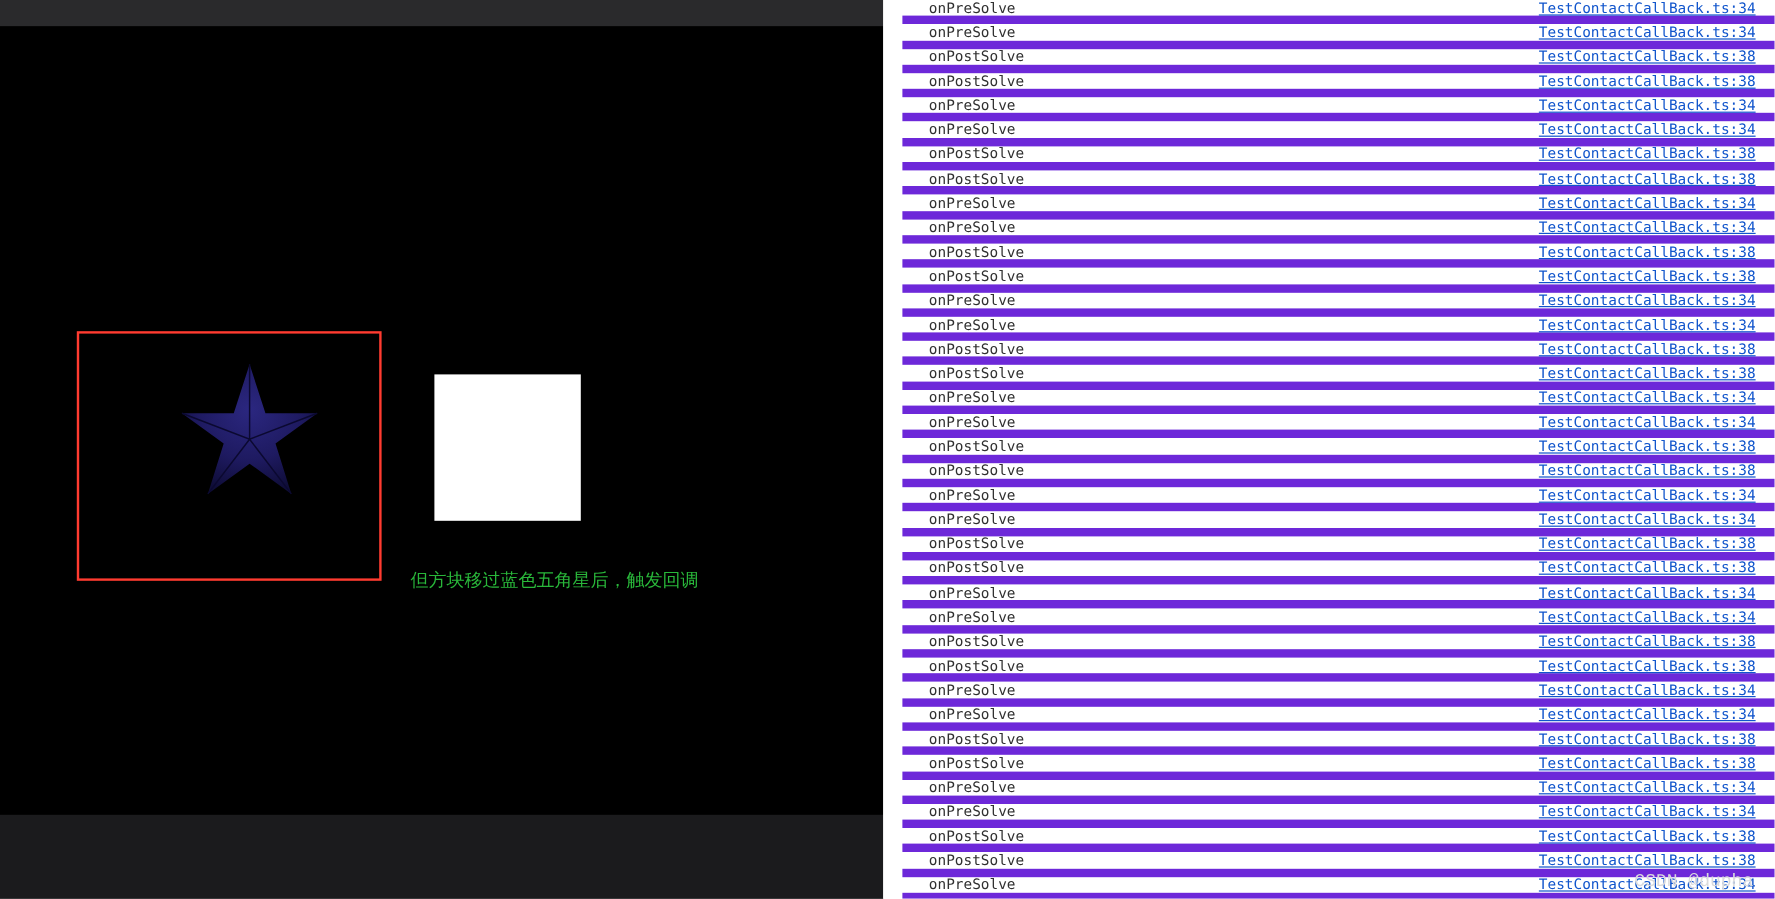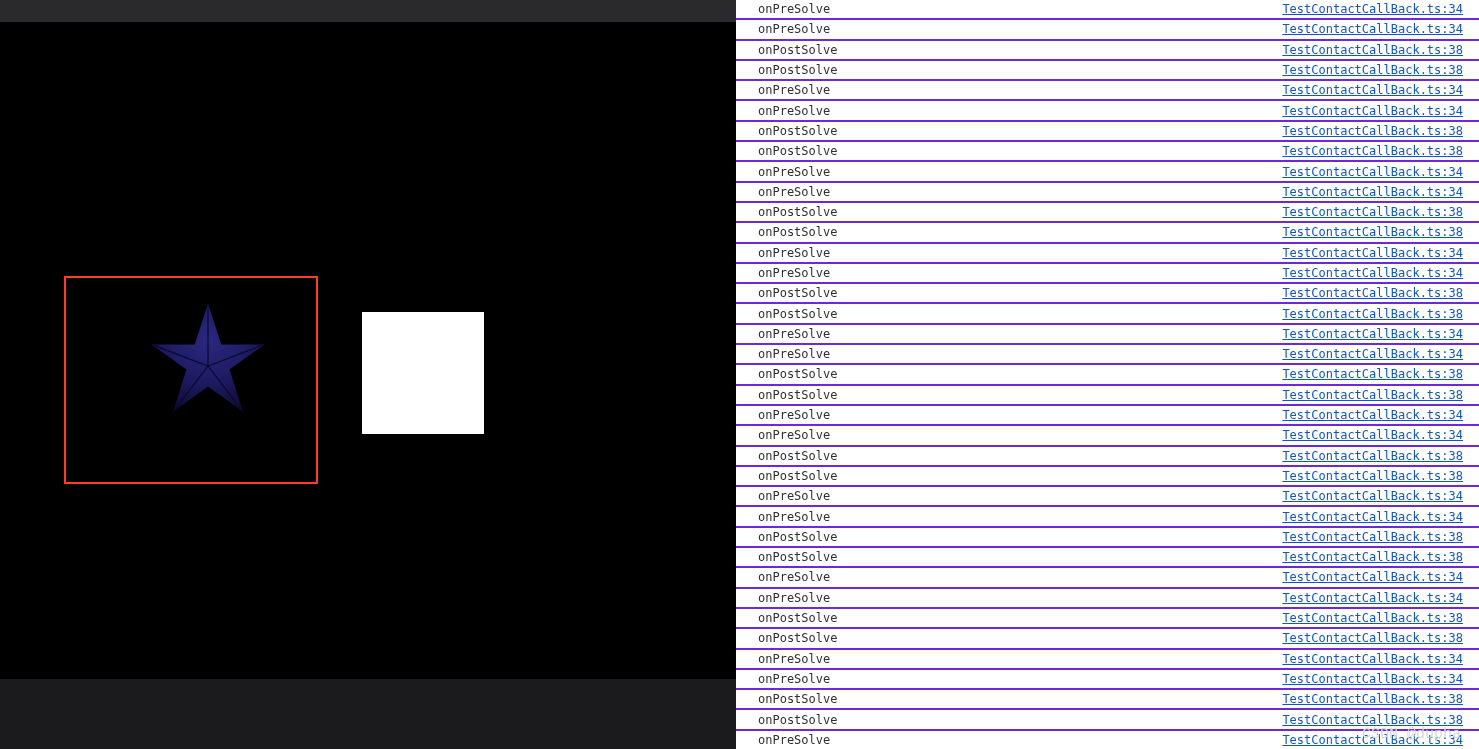--- a/index.html
+++ b/index.html
@@ -61,22 +61,23 @@
       background: #fff;
       overflow: hidden;
       position: relative;
     }
     .log-row {
       display: flex;
       align-items: center;
       justify-content: space-between;
       height: 20.3px;
       padding: 0 16px 0 22px;
-      border-bottom: 2px solid #6d28d9;
+      border-bottom: 7px solid #6d28d9;
       color: #303030;
+      margin-left: 16px;
     }
     .log-msg { color: #303030; }
     .log-src {
       color: #1155cc;
       text-decoration: underline;
       cursor: pointer;
       text-align: right;
     }
     .watermark {
       position: absolute;
@@ -104,20 +105,21 @@
             <stop offset="100%" stop-color="#0f0d38"></stop>
           </radialGradient>
         </defs>
         <polygon points="50,3 61,37 97,37 68,58 79,93 50,72 21,93 32,58 3,37 39,37" fill="url(#sg)"></polygon>
         <polyline points="50,3 50,55" stroke="#0b0930" stroke-width="1"></polyline>
         <polyline points="3,37 50,55 97,37" stroke="#0b0930" stroke-width="1" fill="none"></polyline>
         <polyline points="21,93 50,55 79,93" stroke="#0b0930" stroke-width="1" fill="none"></polyline>
       </svg>
     </div>
     <div class="white-square"></div>
+    <div class="annotation">但方块移过蓝色五角星后，触发回调</div>
   </div>
   <div class="game-bottom-bar"></div>
 </div>
 
 <div class="console-panel">
   <div id="log-container">
       <div class="log-row">
         <span class="log-msg">onPreSolve</span>
         <span class="log-src">TestContactCallBack.ts:34</span>
       </div>

